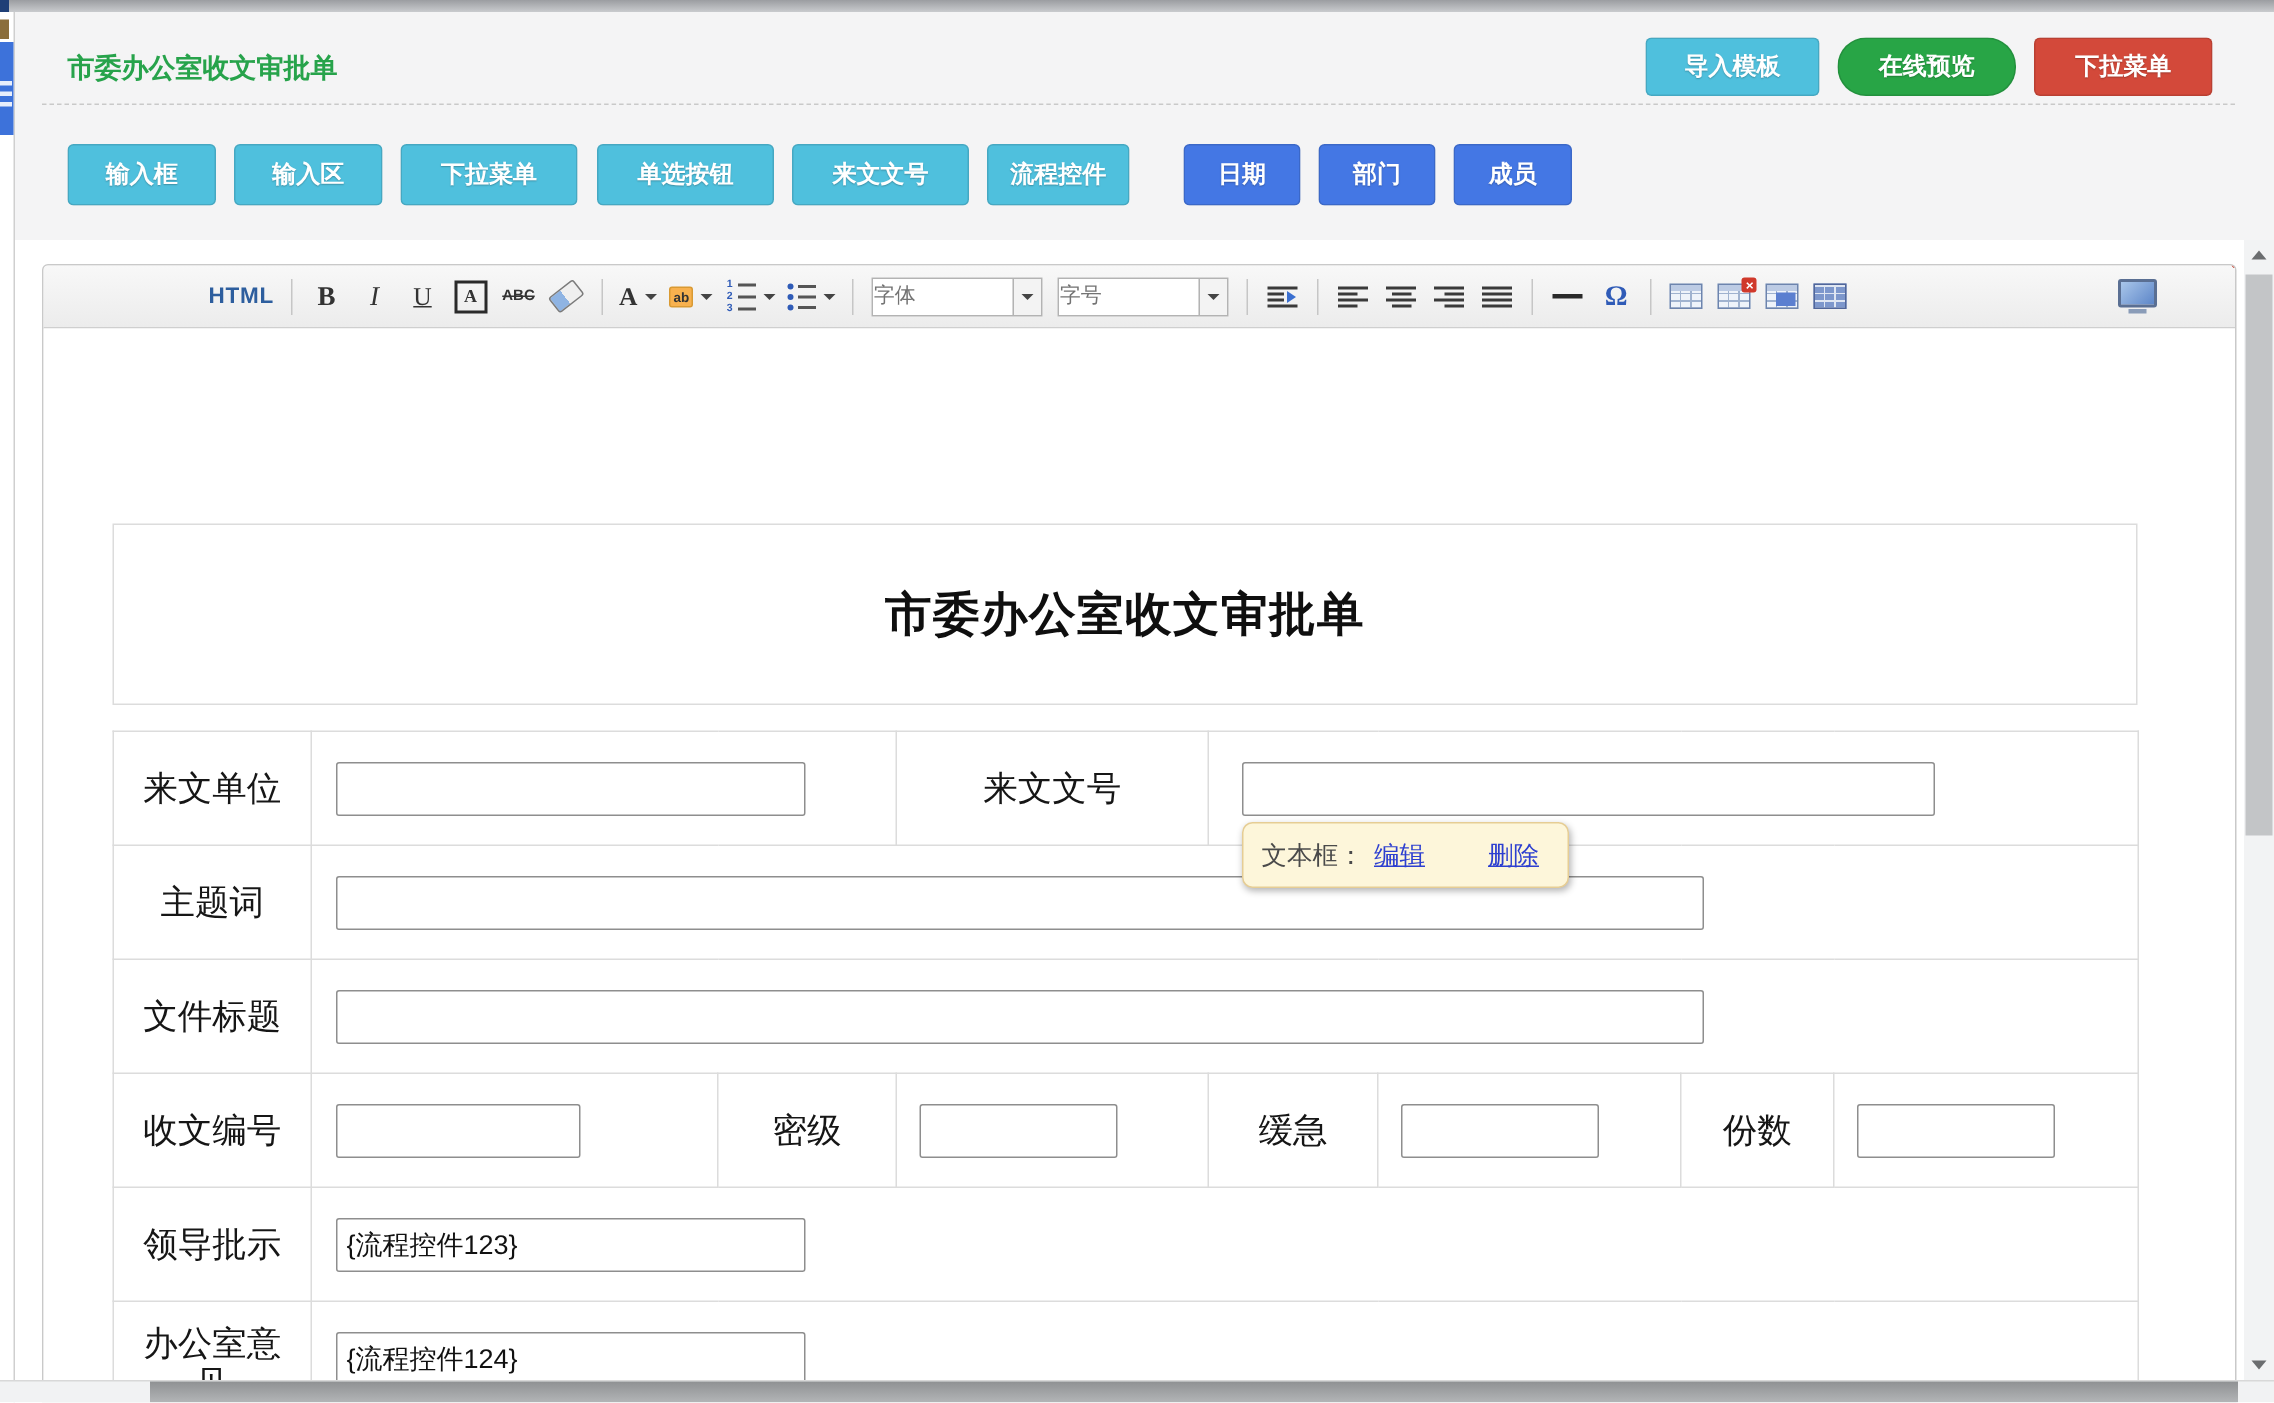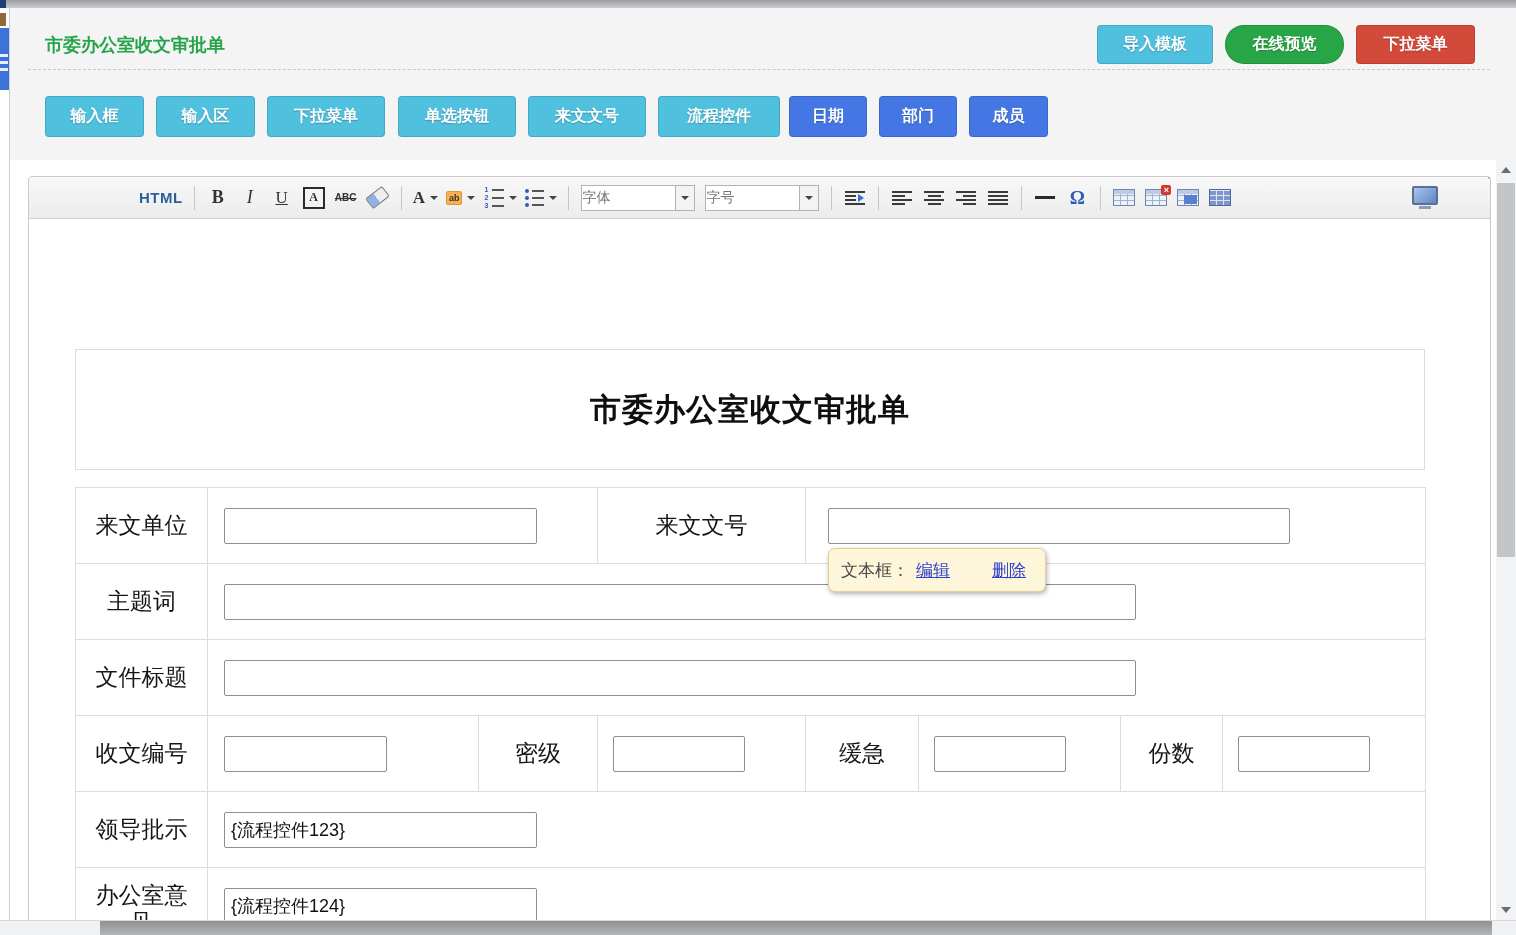--- a/index.html
+++ b/index.html
@@ -32,21 +32,21 @@
   .b-import{left:1097px;top:25px;width:116px;height:39px;}
   .b-preview{left:1225px;top:25px;width:119px;height:39px;}
   .b-save{left:1356px;top:25px;width:119px;height:39px;}
 
   
   .p0{left:45px;top:96px;width:99px;height:41px;}
   .p1{left:156px;top:96px;width:99px;height:41px;}
   .p2{left:267px;top:96px;width:118px;height:41px;}
   .p3{left:398px;top:96px;width:118px;height:41px;}
   .p4{left:528px;top:96px;width:118px;height:41px;}
-  .p5{left:658px;top:96px;width:122px;height:41px;}
+  .p5{left:658px;top:96px;width:95px;height:41px;}
   .p6{left:789px;top:96px;width:78px;height:41px;}
   .p7{left:879px;top:96px;width:78px;height:41px;}
   .p8{left:969px;top:96px;width:79px;height:41px;}
 
   
   .editor{position:absolute;left:28px;top:176px;width:1463px;height:759px;background:#fff;
           border:1px solid #c9c9c9;border-radius:4px 4px 0 0;box-sizing:border-box;overflow:hidden;}
   .toolbar{display:flex;align-items:center;height:42px;background:linear-gradient(#f8f8f8,#ececec);
            border-bottom:1px solid #cfcfcf;padding:0 8px 0 106px;box-sizing:border-box;}
   .tbtn{height:28px;min-width:24px;display:flex;align-items:center;justify-content:center;margin:0 4px;color:#333;}

